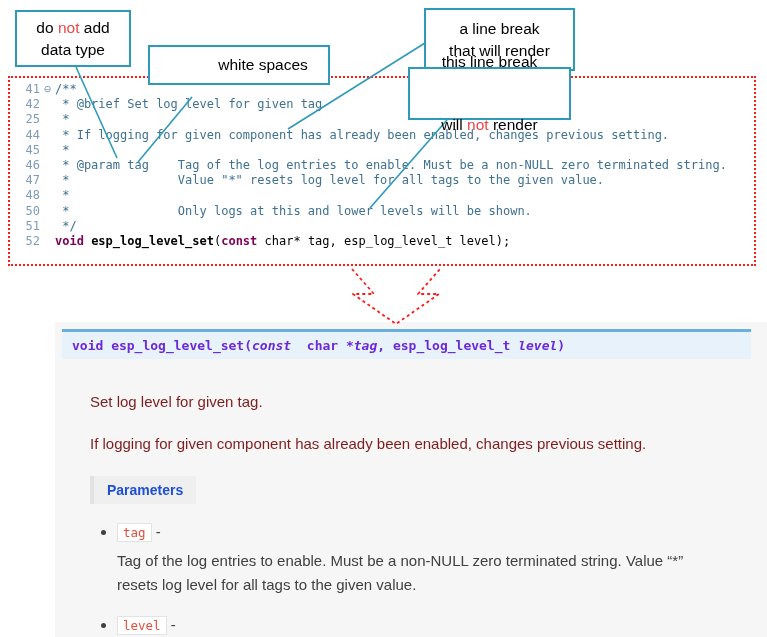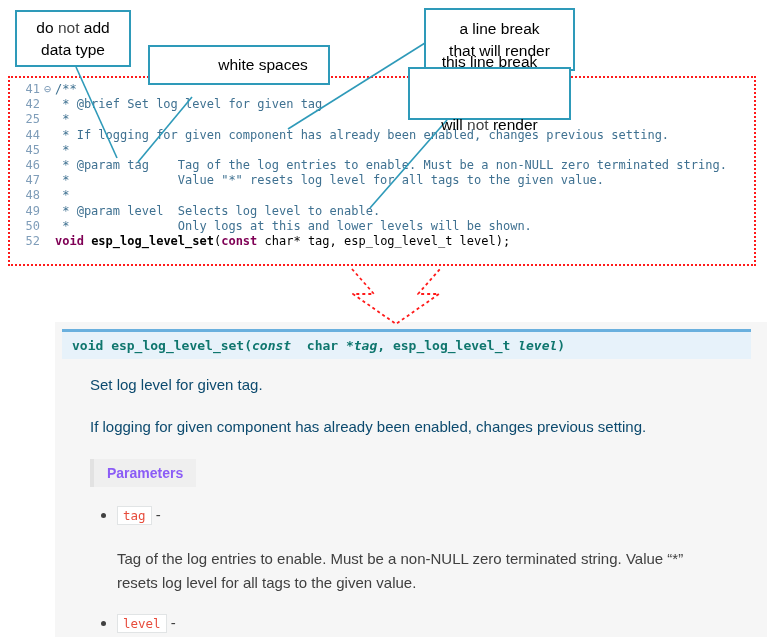--- a/index.html
+++ b/index.html
@@ -6,51 +6,51 @@
   body { margin:0; background:#ffffff; font-family:"Liberation Sans", sans-serif; }
   .canvas { position:relative; width:767px; height:637px; background:#ffffff; overflow:hidden; }
 
   
   .overlay { position:absolute; left:0; top:0; width:767px; height:637px; pointer-events:none; z-index:2; }
 
   
   .callout { position:absolute; border:2px solid #2e9ab9; background:#ffffff; z-index:3;
              display:flex; flex-direction:column; justify-content:center; text-align:center;
              font-size:15.5px; color:#000; line-height:1.4; }
-  .em-red { color:#404040; }
+  .em-red { color:#ef4444; }
 
   
   .code-block { position:absolute; left:8px; top:76px; width:748px; height:190px;
                 border:2px dotted #ff1a1a; background:#ffffff; z-index:1;
                 font-family:"DejaVu Sans Mono", monospace; font-size:12px; line-height:15.2px;
                 padding:4px 0 0 0; }
   .crow { display:flex; white-space:pre; }
   .lnum { flex:0 0 30px; width:30px; text-align:right; color:#7f9db9; }
   .fold { flex:0 0 15px; width:15px; text-align:center; color:#7f9db9; }
   .ctext { color:#3f7191; white-space:pre; }
   .kw { color:#7f0055; font-weight:bold; }
   .fn { color:#000000; font-weight:bold; }
   .plain { color:#000000; }
 
   
   .doc-panel { position:absolute; left:55px; top:322px; width:712px; height:315px;
                background:#f6f6f6; z-index:1; padding:7px 16px 0 35px; color:#404040; }
   .sig { margin-left:-28px; background:#e7f2fa; border-top:3px solid #6ab0de;
          padding:6px 10px; font-family:"DejaVu Sans Mono", monospace; font-size:13px;
-         font-weight:bold; color:#0f766e; margin-bottom:15px; white-space:pre; }
+         font-weight:bold; color:#6d28d9; margin-bottom:32px; white-space:pre; }
   .it { font-style:italic; }
-  .para { margin:0 0 19px 0; font-size:15px; line-height:1.5; color:#0c4a6e; }
+  .para { margin:0 0 19px 0; font-size:15px; line-height:1.5; color:#7f1d1d; }
   .params-label { display:inline-block; background:#efefef; border-left:4px solid #e2e2e2;
-                  color:#8b5cf6; font-weight:bold; font-size:14px; padding:6px 13px;
+                  color:#1d4ed8; font-weight:bold; font-size:14px; padding:6px 13px;
                   margin:2px 0 19px 0; }
   .params-list { margin:0; padding-left:27px; list-style:disc; }
   .params-list li { margin-bottom:19px; font-size:15px; color:#404040; }
   .literal { font-family:"DejaVu Sans Mono", monospace; font-size:12.5px; color:#e74c3c;
              background:#ffffff; border:1px solid #e1e4e5; padding:1px 5px; }
-  .pdesc { margin-top:24px; line-height:1.6; max-width:608px; }
+  .pdesc { margin-top:9px; line-height:1.6; max-width:608px; }
 </style>
 </head>
 <body>
 
 <div class="canvas">
 
   <div class="code-block">
     <div class="crow">
       <span class="lnum">41</span><span class="fold">⊖</span><span class="ctext">/**</span>
     </div>
@@ -69,24 +69,24 @@
     <div class="crow">
       <span class="lnum">46</span><span class="fold"></span><span class="ctext"> * @param tag    Tag of the log entries to enable. Must be a non-NULL zero terminated string.</span>
     </div>
     <div class="crow">
       <span class="lnum">47</span><span class="fold"></span><span class="ctext"> *               Value "*" resets log level for all tags to the given value.</span>
     </div>
     <div class="crow">
       <span class="lnum">48</span><span class="fold"></span><span class="ctext"> *</span>
     </div>
     <div class="crow">
-      <span class="lnum">49</span><span class="fold"></span><span class="ctext"> * @param level  Selects log level to enable.</span>
+      <span class="lnum">50</span><span class="fold"></span><span class="ctext"> *               Only logs at this and lower levels will be shown.</span>
     </div>
     <div class="crow">
-      <span class="lnum">50</span><span class="fold"></span><span class="ctext"> *               Only logs at this and lower levels will be shown.</span>
+      <span class="lnum">51</span><span class="fold"></span><span class="ctext"> */</span>
     </div>
     <div class="crow">
       <span class="lnum">52</span><span class="fold"></span><span class="ctext plain"><span class="kw">void</span><span class="fn"> esp_log_level_set</span><span class="plain">(</span><span class="kw">const</span><span class="plain"> char* tag, esp_log_level_t level);</span></span>
     </div>
   </div>
 
   <svg class="overlay" viewBox="0 0 767 637" xmlns="http://www.w3.org/2000/svg">
     <line x1="76" y1="67" x2="117" y2="158" stroke="#2e9ab9" stroke-width="1.6"></line>
     <line x1="192" y1="97" x2="138" y2="162" stroke="#2e9ab9" stroke-width="1.6"></line>
     <line x1="425" y1="43" x2="288" y2="129" stroke="#2e9ab9" stroke-width="1.6"></line>

